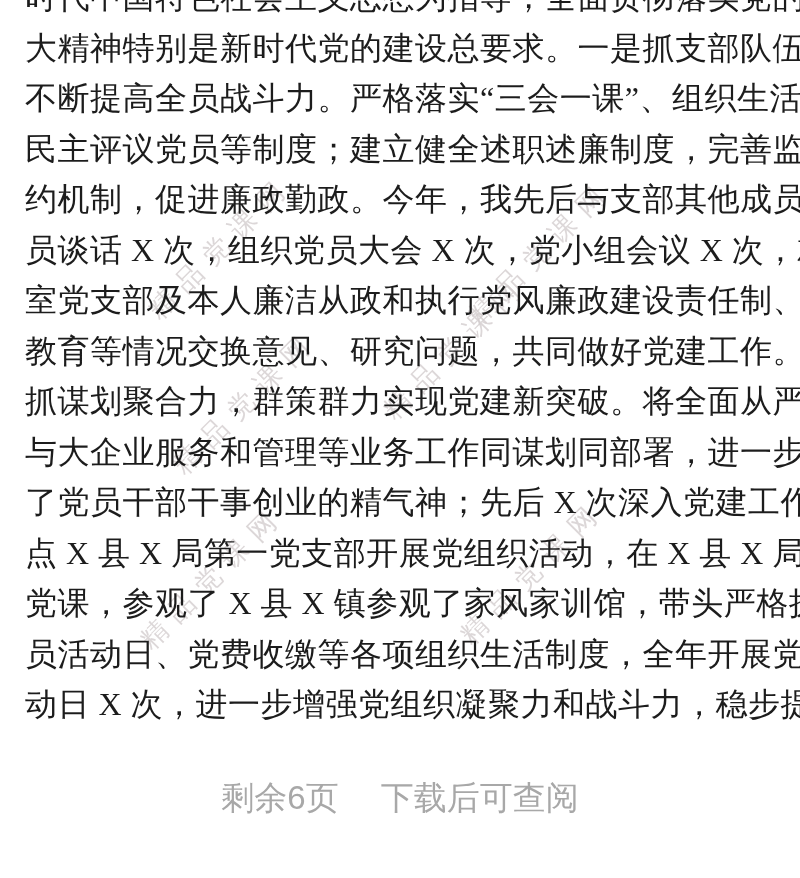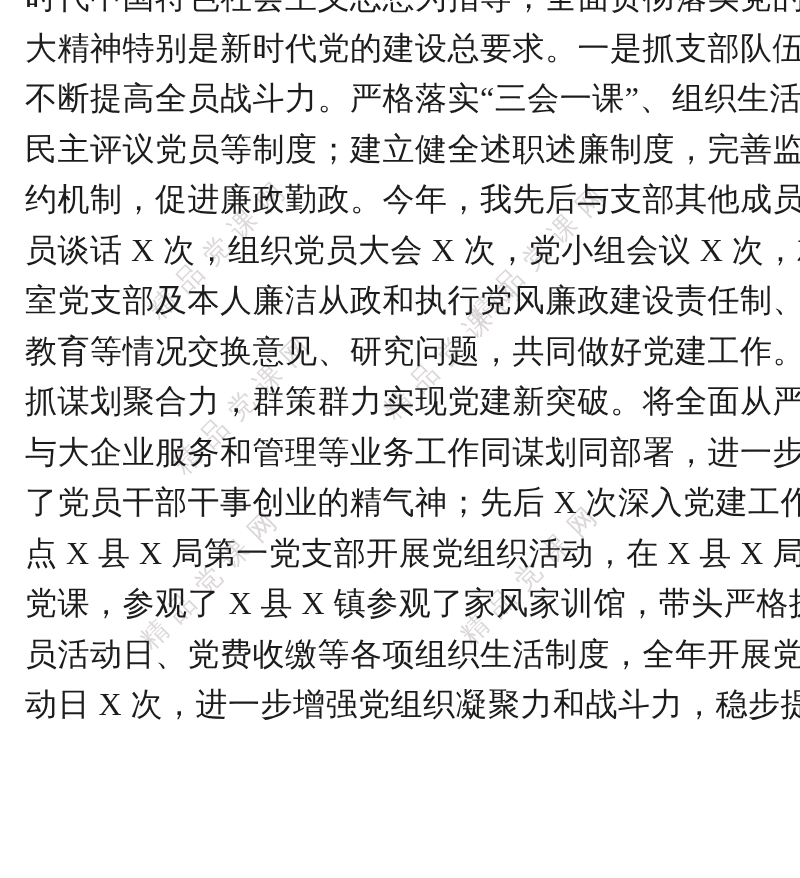--- a/index.html
+++ b/index.html
@@ -97,13 +97,16 @@
       <div class="text-line">室党支部及本人廉洁从政和执行党风廉政建设责任制、党员</div>
       <div class="text-line">教育等情况交换意见、研究问题，共同做好党建工作。二是</div>
       <div class="text-line">抓谋划聚合力，群策群力实现党建新突破。将全面从严治党</div>
       <div class="text-line">与大企业服务和管理等业务工作同谋划同部署，进一步提振</div>
       <div class="text-line">了党员干部干事创业的精气神；先后 X 次深入党建工作联系</div>
       <div class="text-line">点 X 县 X 局第一党支部开展党组织活动，在 X 县 X 局讲了</div>
       <div class="text-line">党课，参观了 X 县 X 镇参观了家风家训馆，带头严格执行党</div>
       <div class="text-line">员活动日、党费收缴等各项组织生活制度，全年开展党员活</div>
       <div class="text-line">动日 X 次，进一步增强党组织凝聚力和战斗力，稳步提升党</div>
     </div>
+  <div class="footer">
+    <span class="footer-remaining">剩余6页</span><span class="footer-note">下载后可查阅</span>
+  </div>
 </div>
 
 </body></html>

